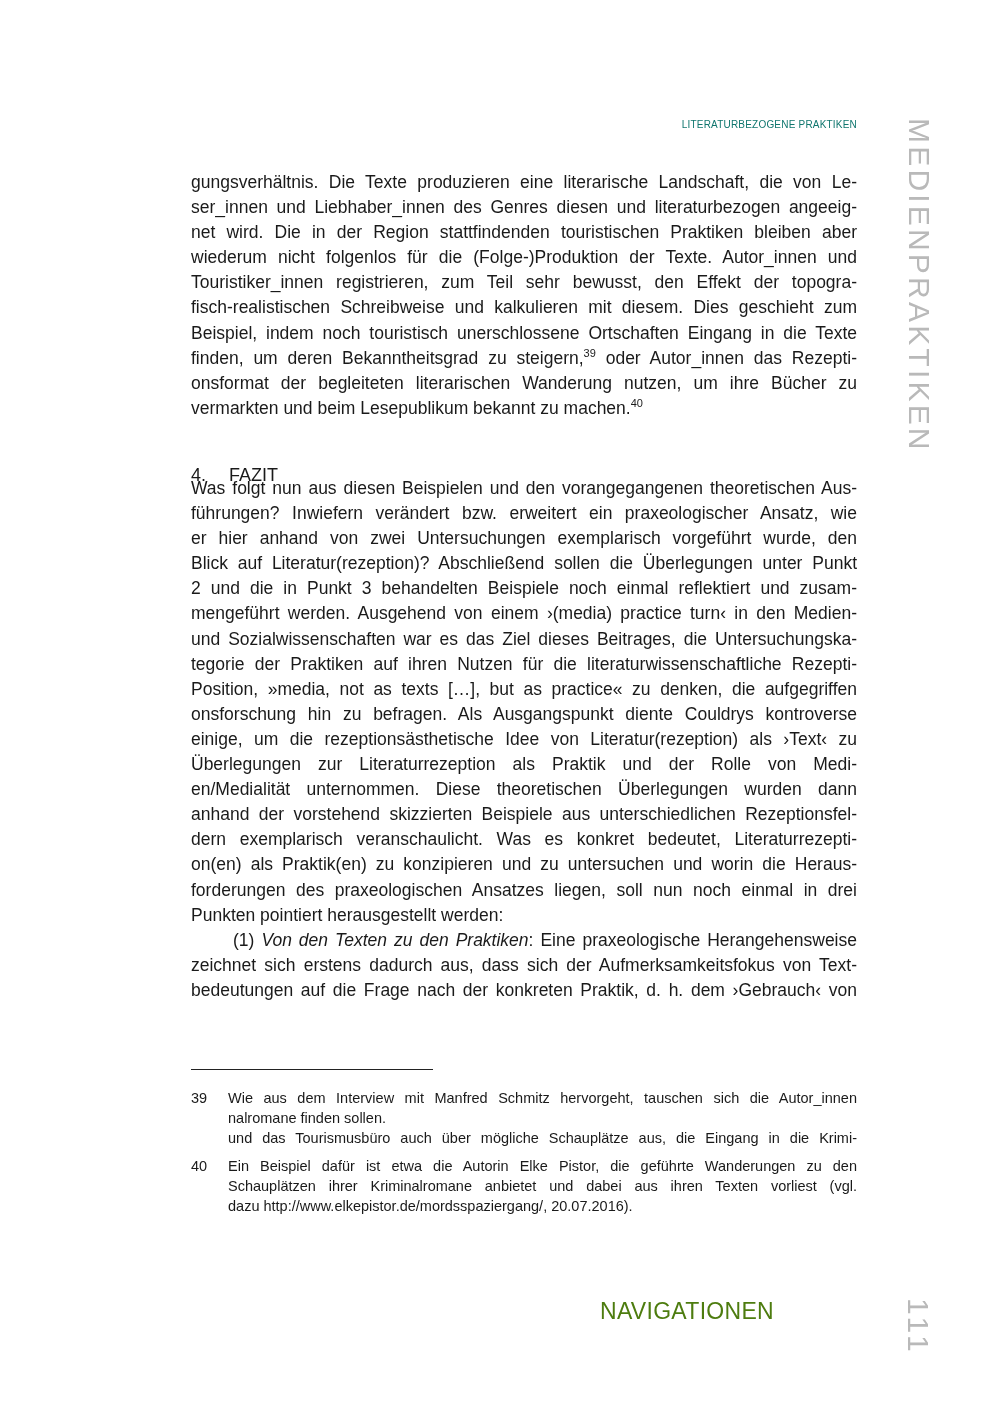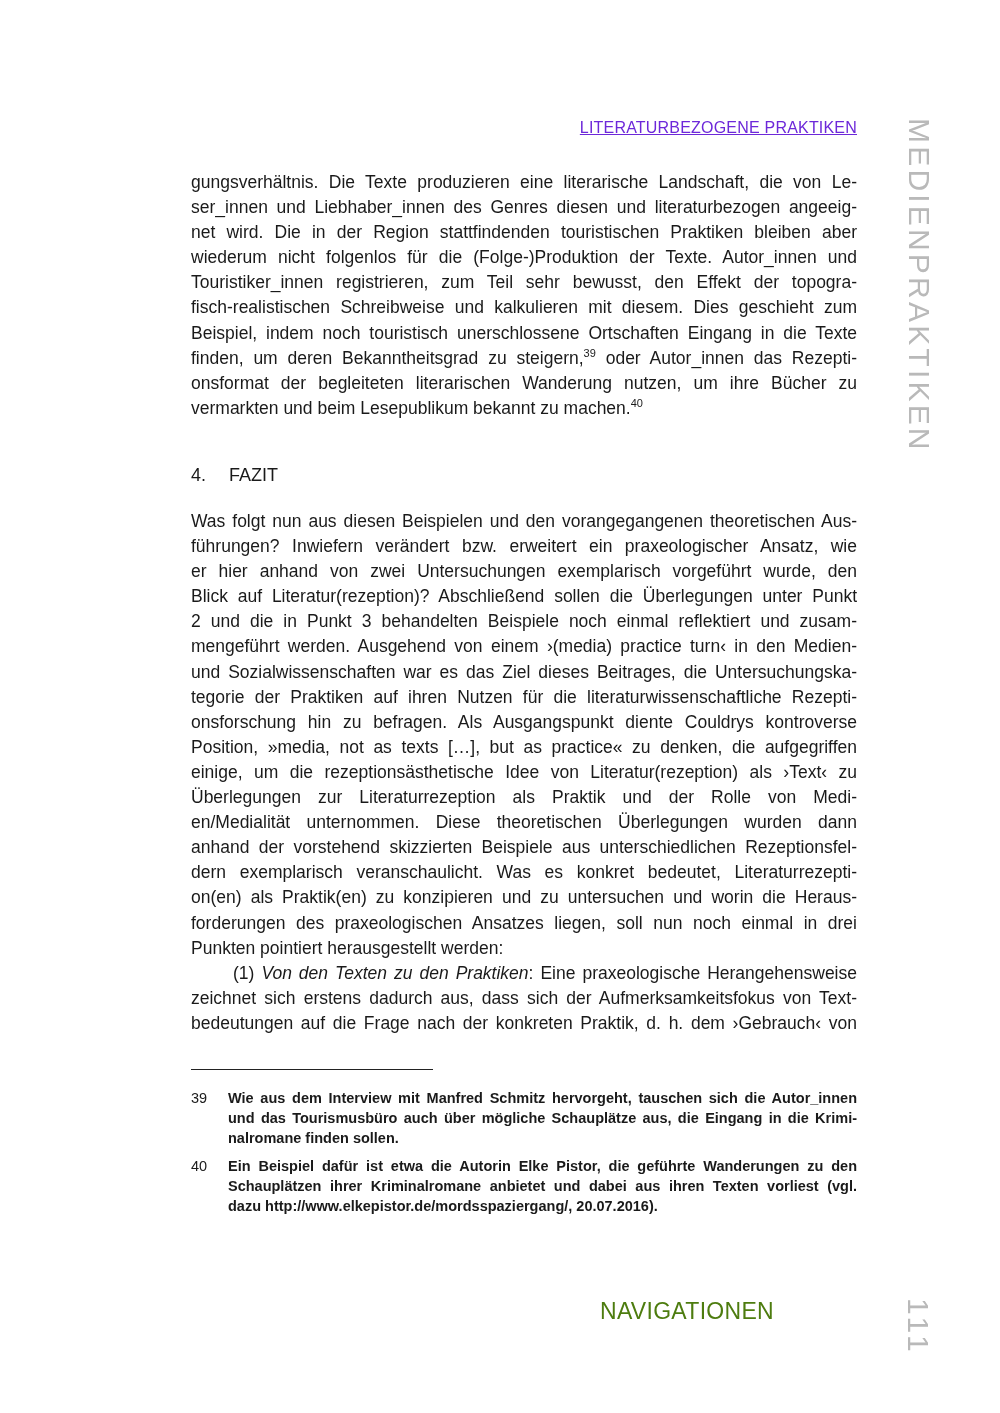--- a/index.html
+++ b/index.html
@@ -1,33 +1,33 @@
 <!DOCTYPE html>
 <html><head>
 <meta charset="utf-8">
 <style>
   html, body { margin: 0; padding: 0; background: #ffffff; }
   body { width: 1000px; height: 1413px; position: relative; overflow: hidden;
          font-family: "Liberation Sans", "DejaVu Sans", sans-serif; color: #1a1a1a; }
   .running-head { position: absolute; left: 560px; top: 119px; width: 297px; text-align: right;
-                  font-size: 16px; letter-spacing: 0.2px; color: #6d28d9; text-decoration: underline; }
+                  font-size: 10px; letter-spacing: 0.2px; color: #0f766e; }
   .side-title { position: absolute; left: 934px; top: 118px; transform-origin: 0 0; transform: rotate(90deg);
                 font-size: 30px; letter-spacing: 3.2px; color: #b9b9b9; white-space: nowrap; font-weight: 300; line-height: 1; }
   .body { position: absolute; left: 191px; width: 666px; font-size: 17.5px; }
   .line { height: 25.1px; line-height: 25.1px; white-space: nowrap; text-align: justify; text-align-last: justify; }
   .line.last { text-align-last: left; }
   .line.indent { padding-left: 42px; }
   sup { font-size: 11px; line-height: 0; vertical-align: 7px; }
   .heading { position: absolute; left: 191px; top: 462px; font-size: 18px; line-height: 26px; }
   .heading .num { display: inline-block; width: 38px; }
   .rule { position: absolute; left: 191px; top: 1069px; width: 242px; height: 0; border-top: 1.3px solid #222; }
   .footnotes { position: absolute; left: 191px; top: 1088px; width: 666px; font-size: 14.5px; }
   .fn { position: relative; margin-bottom: 8px; }
   .fn-num { position: absolute; left: 0; top: 0; line-height: 20px; }
-  .fn-text { margin-left: 37px; font-weight: bold; }
+  .fn-text { margin-left: 37px; }
   .fn-line { height: 20px; line-height: 20px; white-space: nowrap; text-align: justify; text-align-last: justify; }
   .fn-line.last { text-align-last: left; }
   .footer-title { position: absolute; left: 600px; top: 1298px; width: 257px; 
                   font-size: 23px; color: #4d7c0f; letter-spacing: 0.3px; font-weight: 300; }
   .page-number { position: absolute; left: 933px; top: 1298px; transform-origin: 0 0; transform: rotate(90deg);
                  font-size: 30px; color: #b9b9b9; letter-spacing: 4px; line-height: 1; white-space: nowrap; }
   em { font-style: italic; }
 </style>
 </head>
 <body>
@@ -50,31 +50,31 @@
   <div class="line">onsformat der begleiteten literarischen Wanderung nutzen, um ihre Bücher zu</div>
   <div class="line last">
     <span>vermarkten und beim Lesepublikum bekannt zu machen.</span><sup>40</sup>
   </div>
 </div>
 
 <div class="heading">
   <span class="num">4.</span><span>FAZIT</span>
 </div>
 
-<div class="body" style="top:509px;">
+<div class="body" style="top:476px;">
   <div class="line">Was folgt nun aus diesen Beispielen und den vorangegangenen theoretischen Aus-</div>
   <div class="line">führungen? Inwiefern verändert bzw. erweitert ein praxeologischer Ansatz, wie</div>
   <div class="line">er hier anhand von zwei Untersuchungen exemplarisch vorgeführt wurde, den</div>
   <div class="line">Blick auf Literatur(rezeption)? Abschließend sollen die Überlegungen unter Punkt</div>
   <div class="line">2 und die in Punkt 3 behandelten Beispiele noch einmal reflektiert und zusam-</div>
   <div class="line">mengeführt werden. Ausgehend von einem ›(media) practice turn‹ in den Medien-</div>
   <div class="line">und Sozialwissenschaften war es das Ziel dieses Beitrages, die Untersuchungska-</div>
   <div class="line">tegorie der Praktiken auf ihren Nutzen für die literaturwissenschaftliche Rezepti-</div>
+  <div class="line">Position, »media, not as texts […], but as practice« zu denken, die aufgegriffen</div>
   <div class="line">onsforschung hin zu befragen. Als Ausgangspunkt diente Couldrys kontroverse</div>
-  <div class="line">Position, »media, not as texts […], but as practice« zu denken, die aufgegriffen</div>
   <div class="line">einige, um die rezeptionsästhetische Idee von Literatur(rezeption) als ›Text‹ zu</div>
   <div class="line">Überlegungen zur Literaturrezeption als Praktik und der Rolle von Medi-</div>
   <div class="line">en/Medialität unternommen. Diese theoretischen Überlegungen wurden dann</div>
   <div class="line">anhand der vorstehend skizzierten Beispiele aus unterschiedlichen Rezeptionsfel-</div>
   <div class="line">dern exemplarisch veranschaulicht. Was es konkret bedeutet, Literaturrezepti-</div>
   <div class="line">on(en) als Praktik(en) zu konzipieren und zu untersuchen und worin die Heraus-</div>
   <div class="line">forderungen des praxeologischen Ansatzes liegen, soll nun noch einmal in drei</div>
   <div class="line last">Punkten pointiert herausgestellt werden:</div>
   <div>
     <div class="line indent">
@@ -85,22 +85,22 @@
   </div>
 </div>
 
 <div class="rule"></div>
 
 <div class="footnotes">
   <div class="fn">
     <span class="fn-num">39</span>
     <div class="fn-text">
       <div class="fn-line">Wie aus dem Interview mit Manfred Schmitz hervorgeht, tauschen sich die Autor_innen</div>
+      <div class="fn-line last">nalromane finden sollen.</div>
       <div class="fn-line">und das Tourismusbüro auch über mögliche Schauplätze aus, die Eingang in die Krimi-</div>
-      <div class="fn-line last">nalromane finden sollen.</div>
     </div>
   </div>
   <div class="fn">
     <span class="fn-num">40</span>
     <div class="fn-text">
       <div class="fn-line">Ein Beispiel dafür ist etwa die Autorin Elke Pistor, die geführte Wanderungen zu den</div>
       <div class="fn-line">Schauplätzen ihrer Kriminalromane anbietet und dabei aus ihren Texten vorliest (vgl.</div>
       <div class="fn-line last">dazu http://www.elkepistor.de/mordsspaziergang/, 20.07.2016).</div>
     </div>
   </div>

